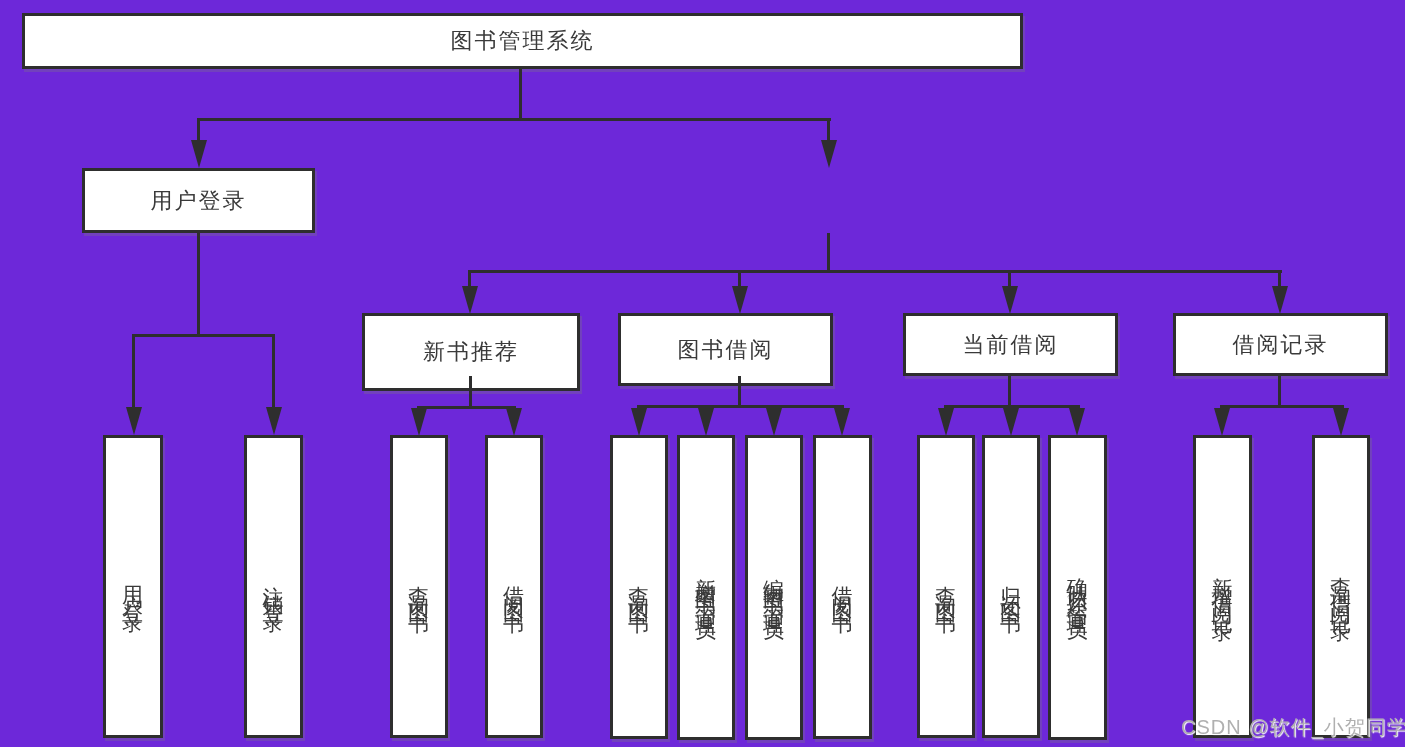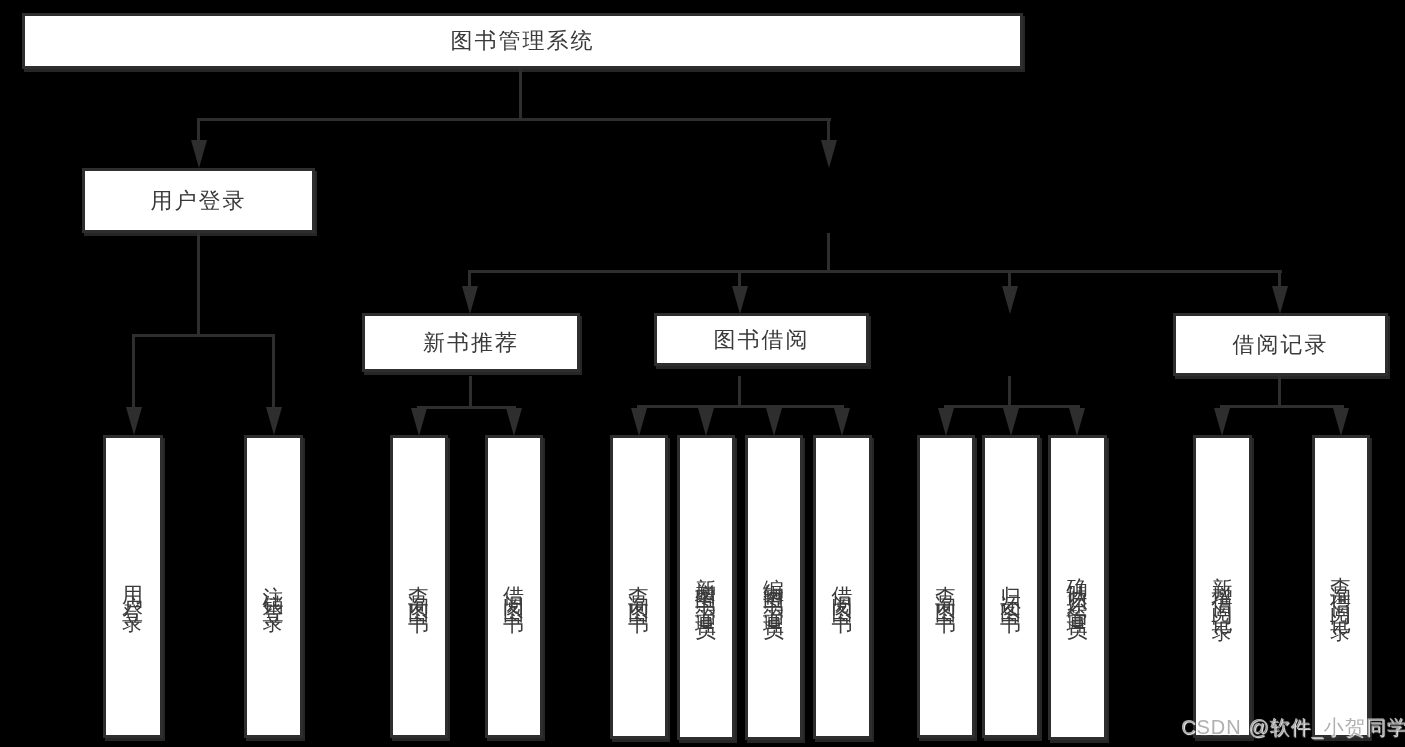--- a/index.html
+++ b/index.html
@@ -5,21 +5,21 @@
   html, body {
     margin: 0;
     padding: 0;
     background: #ffffff;
     font-family: "Liberation Sans", "DejaVu Sans", sans-serif;
   }
   #canvas {
     position: relative;
     width: 1405px;
     height: 747px;
-    background: #000000;
+    background: #6d28d9;
     overflow: hidden;
   }
   .box {
     position: absolute;
     box-sizing: border-box;
     border: 3px solid #2e2e2e;
     background: #ffffff;
     display: flex;
     align-items: center;
     justify-content: center;
@@ -94,25 +94,28 @@
   <div class="ln" style="left:468px; top:270px; width:814px; height:3px;"></div>
   <div class="ln" style="left:468px; top:270px; width:3px; height:17px;"></div>
   <div class="arrow" style="left:462px; top:286px;"></div>
   <div class="ln" style="left:738px; top:270px; width:3px; height:17px;"></div>
   <div class="arrow" style="left:732px; top:286px;"></div>
   <div class="ln" style="left:1008px; top:270px; width:3px; height:17px;"></div>
   <div class="arrow" style="left:1002px; top:286px;"></div>
   <div class="ln" style="left:1278px; top:270px; width:3px; height:17px;"></div>
   <div class="arrow" style="left:1272px; top:286px;"></div>
 
-  <div class="box" style="left:362px; top:313px; width:218px; height:59px;">
+  <div class="box" style="left:362px; top:313px; width:218px; height:78px;">
     <span class="hlabel">新书推荐</span>
   </div>
-  <div class="box" style="left:654px; top:313px; width:215px; height:53px;">
+  <div class="box" style="left:618px; top:313px; width:215px; height:73px;">
     <span class="hlabel">图书借阅</span>
+  </div>
+  <div class="box" style="left:903px; top:313px; width:215px; height:63px;">
+    <span class="hlabel">当前借阅</span>
   </div>
   <div class="box" style="left:1173px; top:313px; width:215px; height:63px;">
     <span class="hlabel">借阅记录</span>
   </div>
 
   <div class="ln" style="left:469px; top:376px; width:3px; height:33px;"></div>
   <div class="ln" style="left:417px; top:406px; width:99px; height:3px;"></div>
   <div class="arrow" style="left:411px; top:408px;"></div>
   <div class="arrow" style="left:506px; top:408px;"></div>
 

